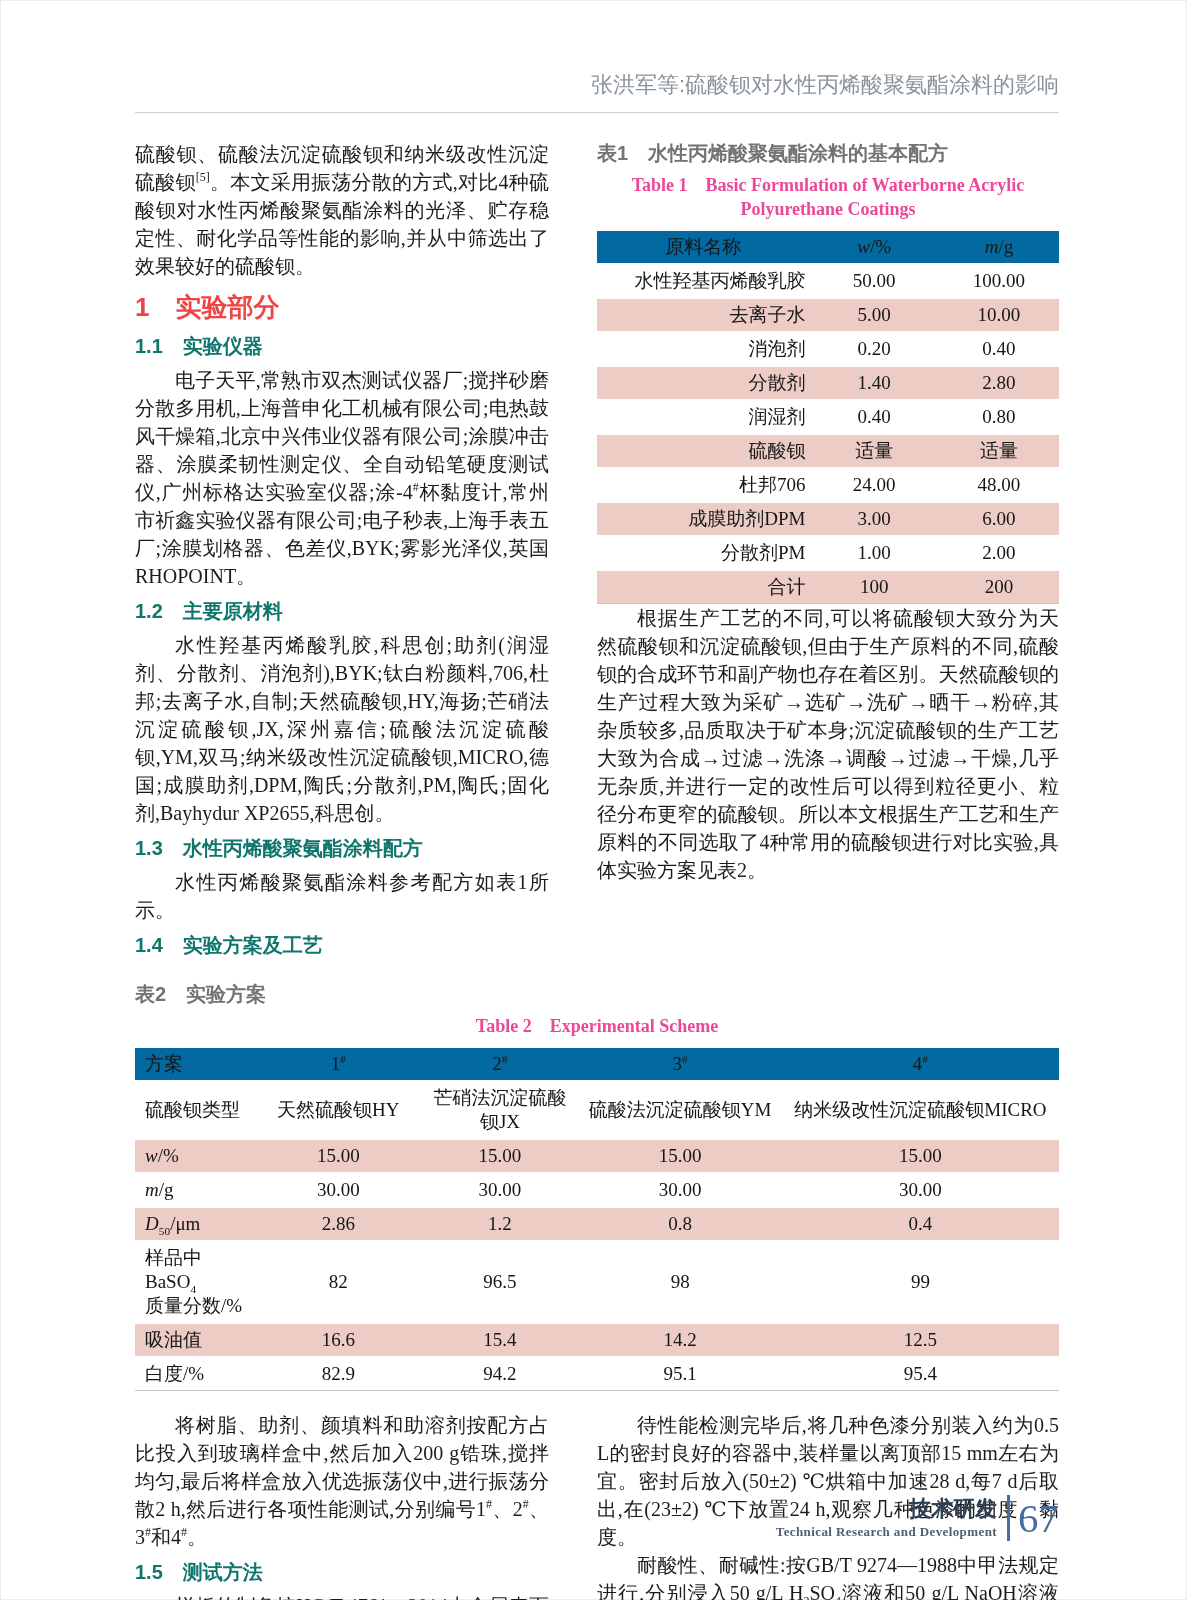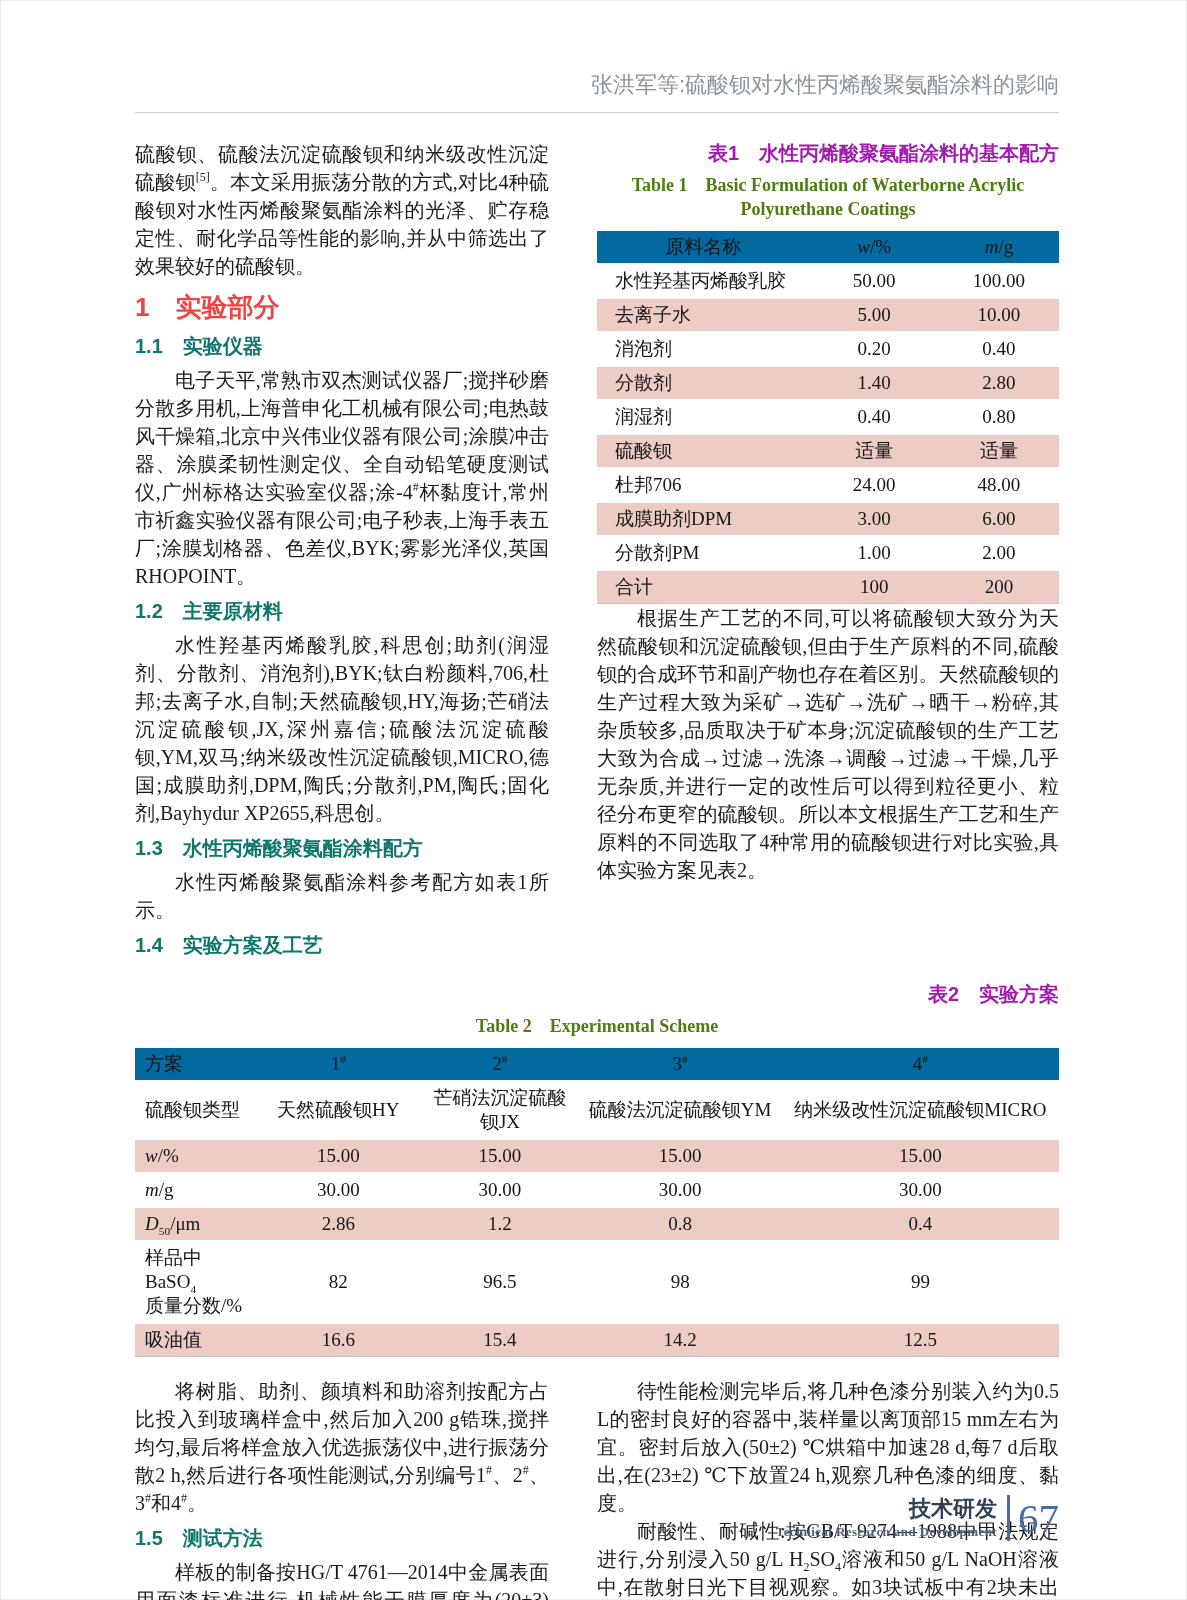--- a/index.html
+++ b/index.html
@@ -37,41 +37,41 @@
   }
   h1.sec .sec-num{margin-right:26px;}
   h2.sec{
     font-family:"Liberation Sans","DejaVu Sans",sans-serif;
     color:#0f766e;font-size:20px;font-weight:bold;
     margin:8px 0 6px 0;
   }
   h2.sec .sec-num{margin-right:20px;}
   .t-title-cn{
     font-family:"Liberation Sans","DejaVu Sans",sans-serif;
-    font-weight:bold;font-size:20px;text-align:right;
-    margin:0 0 6px 0;color:#a21caf;
+    font-weight:bold;font-size:20px;text-align:left;
+    margin:0 0 6px 0;color:#737373;
   }
   .t-title-en{
     font-family:"Liberation Serif","DejaVu Serif",serif;
     font-weight:bold;font-size:18px;line-height:24px;
-    text-align:center;margin:0 0 10px 0;color:#4d7c0f;
+    text-align:center;margin:0 0 10px 0;color:#ec4899;
   }
   table.datatable{
     width:100%;border-collapse:collapse;
     font-size:19px;color:#161616;
   }
   table.datatable th, table.datatable td{
     font-weight:normal;text-align:center;
     padding:4px 4px;border-bottom:2px solid #fff;
     line-height:24px;
   }
   table.datatable thead th{background:#0369a1;}
   table.datatable tbody tr:nth-child(even) td{background:#ecccc5;}
   table.datatable tbody tr:last-child td{border-bottom:1px solid #c2c6ca;}
-  .t1 td:first-child{text-align:left;padding-left:18px;}
+  .t1 td:first-child{text-align:right;padding-left:18px;}
   .t1 th:first-child{text-align:center;}
   .t1 th:nth-child(1){width:46%;}
   .t1 th:nth-child(2){width:28%;}
   .t1 th:nth-child(3){width:26%;}
   .t2 th:first-child, .t2 td:first-child{text-align:left;padding-left:10px;}
   .t2 th:nth-child(1){width:13%;}
   .t2 th:nth-child(2){width:18%;}
   .t2 th:nth-child(3){width:17%;}
   .t2 th:nth-child(4){width:22%;}
   .t2 th:nth-child(5){width:30%;}
@@ -246,20 +246,27 @@
             <td>98</td>
             <td>99</td>
           </tr>
           <tr>
             <td>吸油值</td>
             <td>16.6</td>
             <td>15.4</td>
             <td>14.2</td>
             <td>12.5</td>
           </tr>
+          <tr>
+            <td>白度/%</td>
+            <td>82.9</td>
+            <td>94.2</td>
+            <td>95.1</td>
+            <td>95.4</td>
+          </tr>
         </tbody>
       </table>
   </div>
 
   <div class="cols bottom">
     <div class="col-left">
       <p class="body ind">将树脂、助剂、颜填料和助溶剂按配方占比投入到玻璃样盒中,然后加入200 g锆珠,搅拌均匀,最后将样盒放入优选振荡仪中,进行振荡分散2 h,然后进行各项性能测试,分别编号1<sup>#</sup>、2<sup>#</sup>、3<sup>#</sup>和4<sup>#</sup>。</p>
       <h2 class="sec"><span class="sec-num">1.5</span><span>测试方法</span></h2>
       <p class="body ind">样板的制备按HG/T 4761—2014中金属表面用面漆标准进行,机械性能干膜厚度为(20±3) μm,涂膜外观、光泽干膜厚度为(40±3) μm,耐性干膜厚度为(60±5)μm。样板在室温下干燥7 d后进行测试。</p>
     </div>

